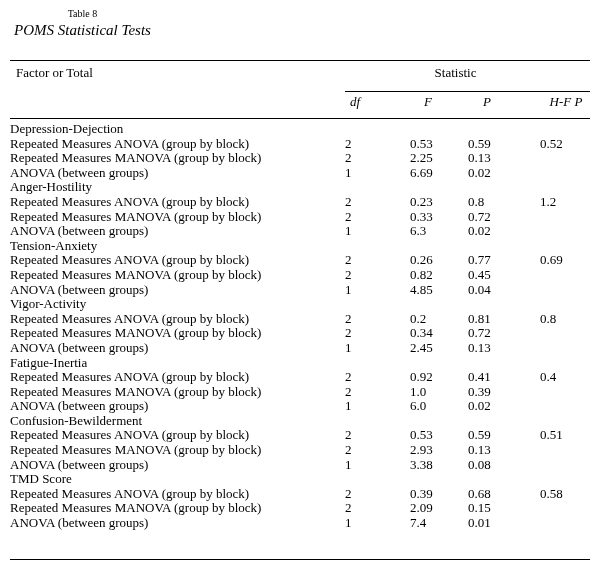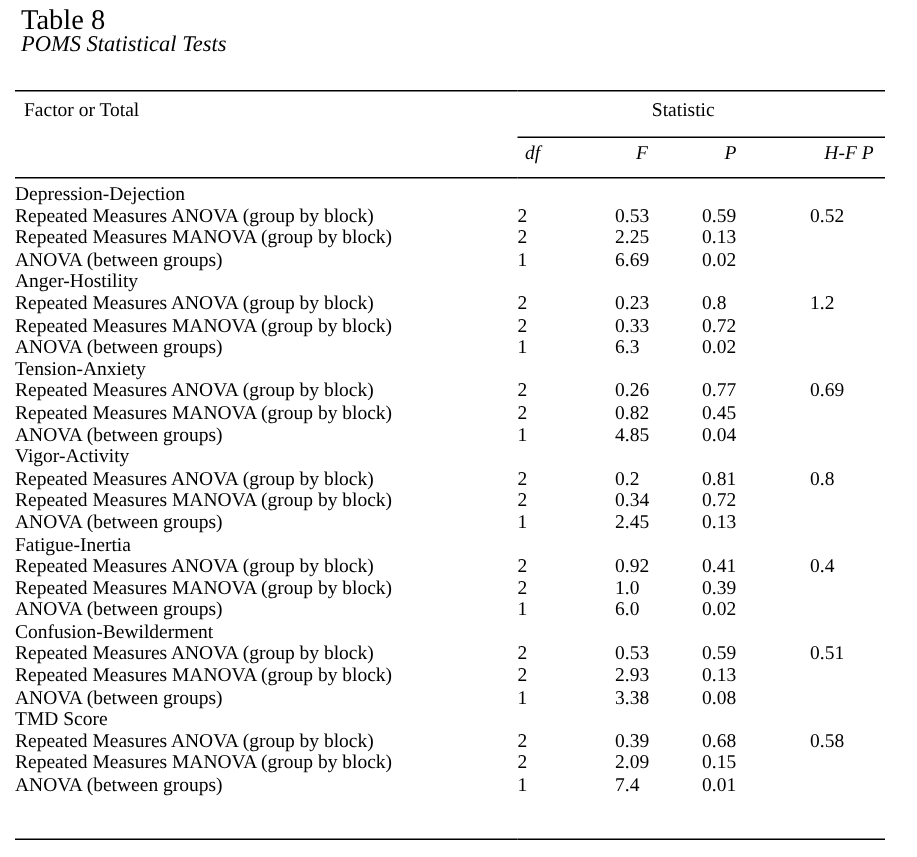--- a/index.html
+++ b/index.html
@@ -7,21 +7,21 @@
   .page {
     position: relative;
     width: 611px;
     height: 571px;
     background: #ffffff;
     color: #000000;
     font-family: "Liberation Serif", serif;
     overflow: hidden;
   }
   .title-block { position: absolute; left: 14px; top: 5px; }
-  .table-number { font-size: 19px; line-height: 17px; font-style: normal; }
+  .table-number { font-size: 10px; line-height: 17px; font-style: normal; text-align: center; }
   .table-caption { font-size: 15px; line-height: 17px; font-style: italic; }
 
   table.poms {
     position: absolute;
     left: 10px;
     top: 60px;
     width: 580px;
     border-collapse: collapse;
     table-layout: fixed;
   }

